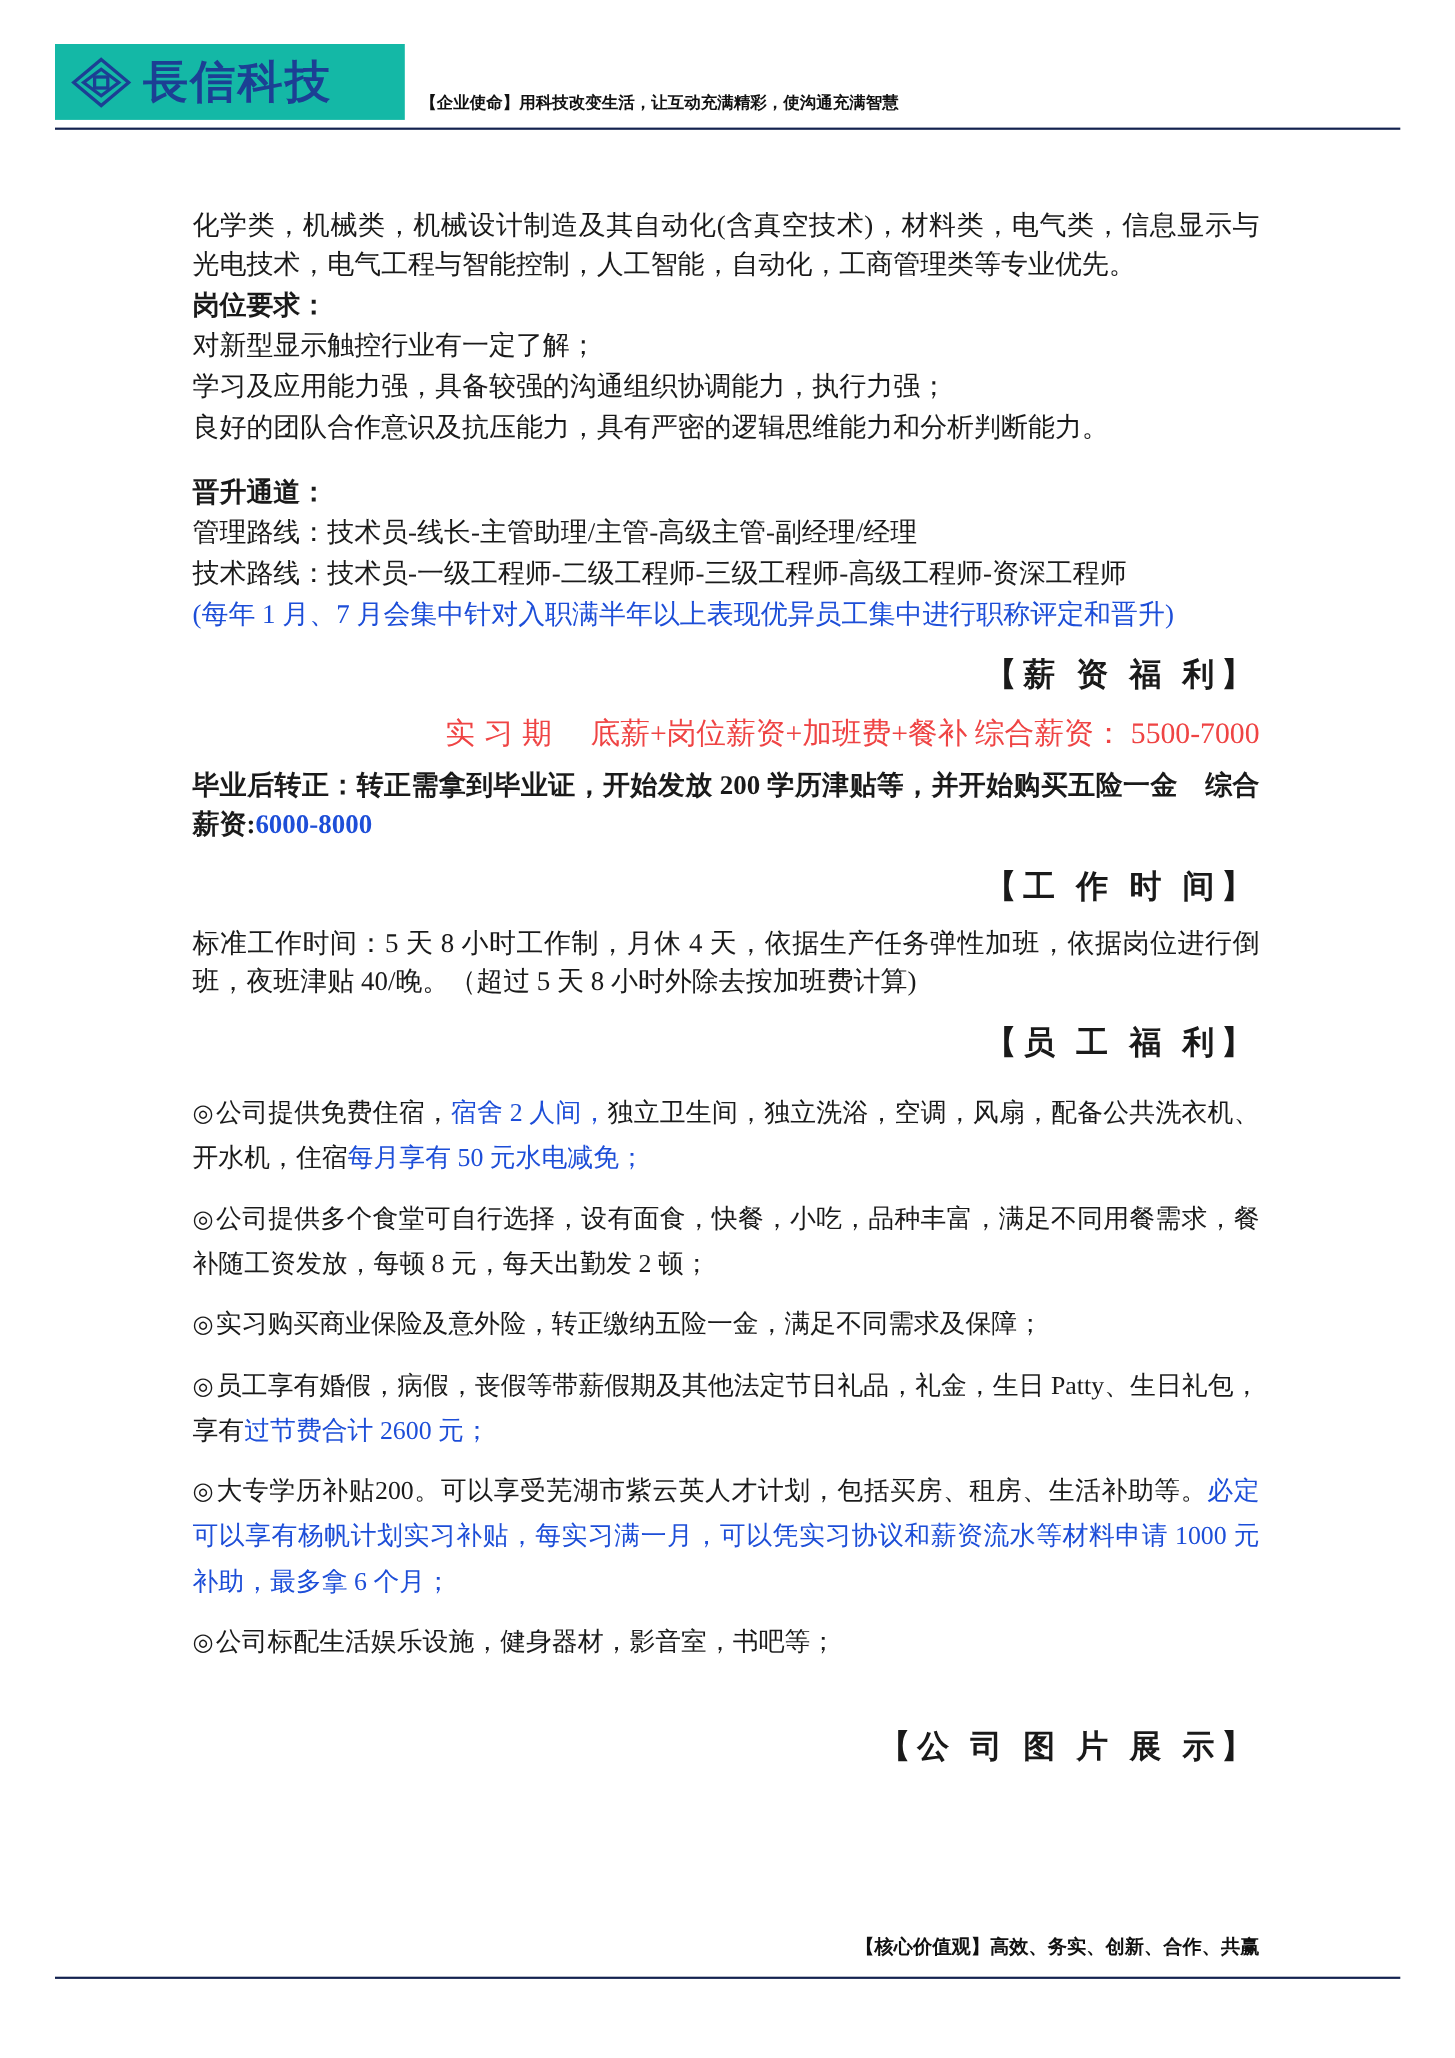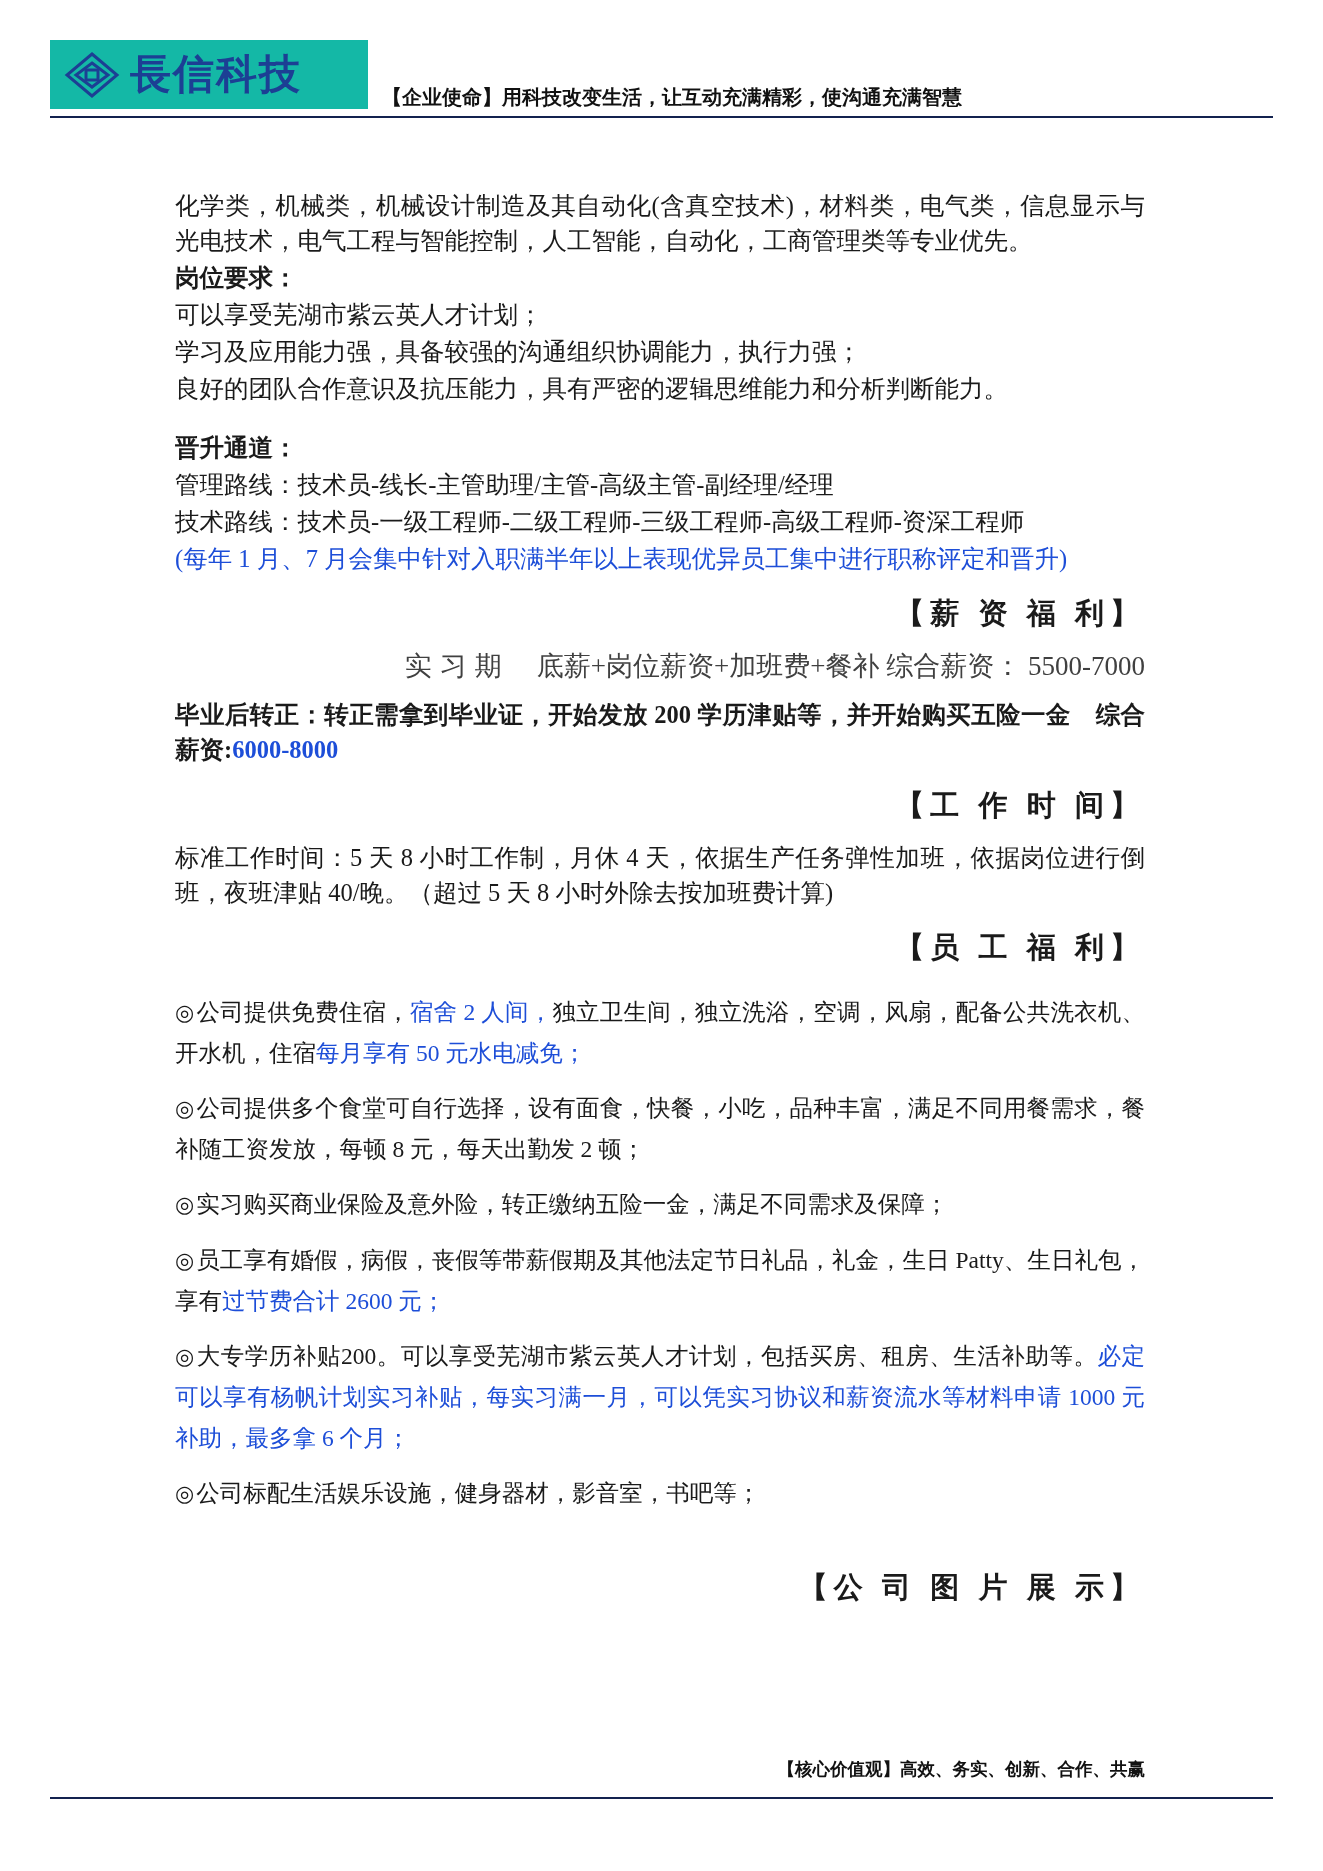--- a/index.html
+++ b/index.html
@@ -54,21 +54,21 @@
     letter-spacing: 2px;
     color: #1c3f94;
     line-height: 1;
   }
   .header-slogan {
     position: absolute;
     left: 332px;
     top: 44px;
     font-family: "Liberation Sans", sans-serif;
     font-weight: bold;
-    font-size: 20px;
+    font-size: 15px;
     color: #111111;
     white-space: nowrap;
   }
   .header-rule {
     position: absolute;
     left: 0;
     right: 0;
     top: 76px;
     border-bottom: 2px solid #13224f;
   }
@@ -101,21 +101,21 @@
   .gap-md { height: 22px; }
 
   .sec-title {
     font-size: 29px;
     font-weight: bold;
     letter-spacing: 6px;
     margin: 18px 0 14px -28px;
   }
   .salary-line {
     font-size: 27px;
-    color: #404040;
+    color: #ef4444;
     font-weight: normal;
     margin-bottom: 14px;
   }
   .salary-line .sp { letter-spacing: 8px; }
 
   .note-line {
     font-size: 24.5px;
     line-height: 1.42;
     text-align: justify;
   }
@@ -168,21 +168,21 @@
     </div>
     <div class="header-slogan">【企业使命】用科技改变生活，让互动充满精彩，使沟通充满智慧</div>
     <div class="header-rule"></div>
   </div>
 
   <div class="content">
 
     <p class="para">化学类，机械类，机械设计制造及其自动化(含真空技术)，材料类，电气类，信息显示与光电技术，电气工程与智能控制，人工智能，自动化，工商管理类等专业优先。</p>
 
     <p class="para bold">岗位要求：</p>
-    <p class="para">可以享受芜湖市紫云英人才计划；</p>
+    <p class="para">对新型显示触控行业有一定了解；</p>
     <p class="para">学习及应用能力强，具备较强的沟通组织协调能力，执行力强；</p>
     <p class="para">良好的团队合作意识及抗压能力，具有严密的逻辑思维能力和分析判断能力。</p>
 
     <div class="gap-md"></div>
 
     <p class="para bold">晋升通道：</p>
     <p class="para">管理路线：技术员-线长-主管助理/主管-高级主管-副经理/经理</p>
     <p class="para">技术路线：技术员-一级工程师-二级工程师-三级工程师-高级工程师-资深工程师</p>
     <p class="para red-soft">(每年 1 月、7 月会集中针对入职满半年以上表现优异员工集中进行职称评定和晋升)</p>
 

